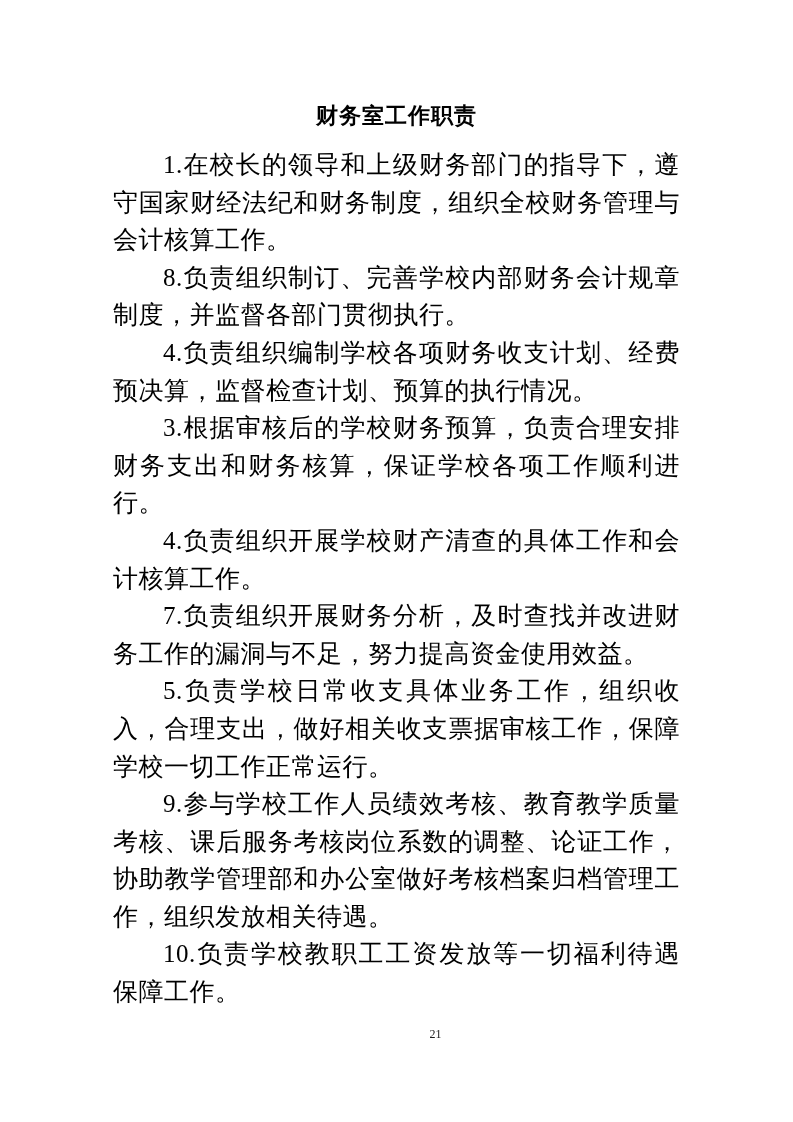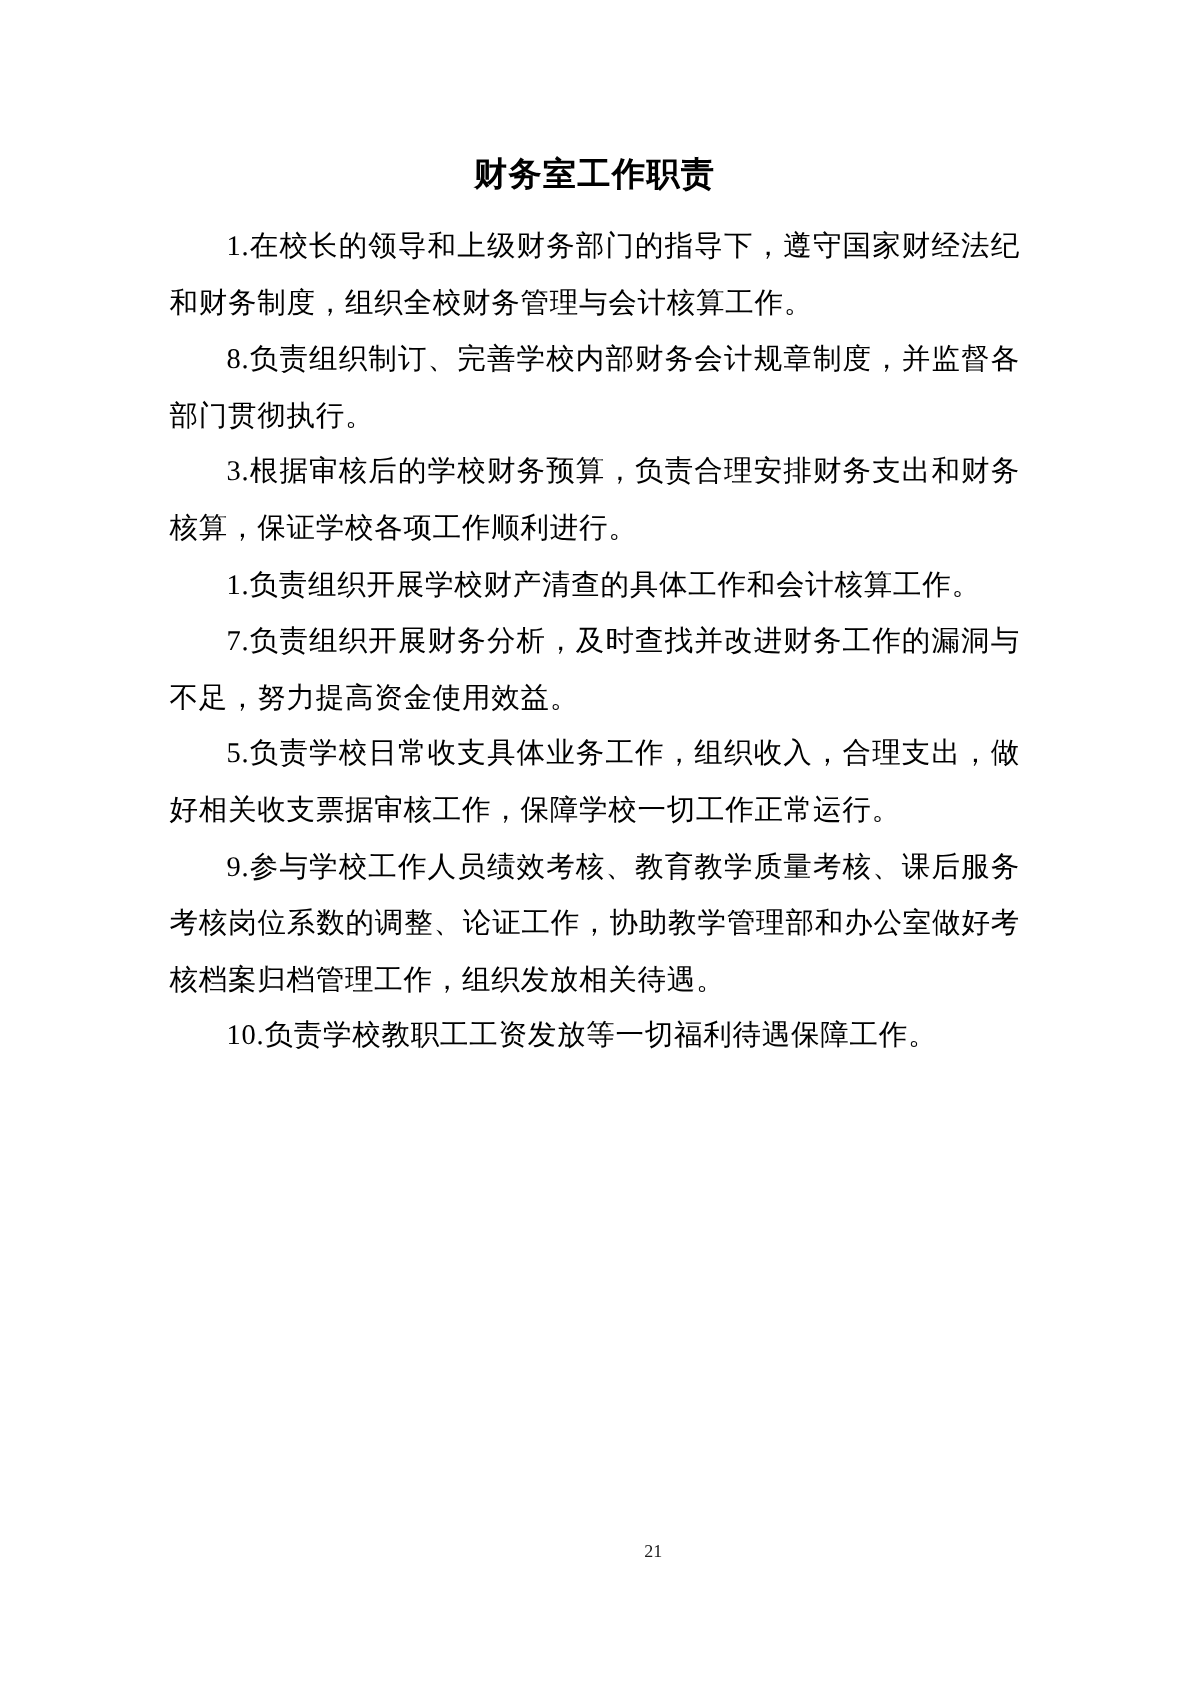--- a/index.html
+++ b/index.html
@@ -22,21 +22,21 @@
   }
   .doc-title {
     text-align: center;
     font-size: 22px;
     font-weight: bold;
     line-height: 32px;
     margin-bottom: 14px;
     letter-spacing: 1px;
   }
   .doc-body p {
-    font-size: 19px;
+    font-size: 25px;
     line-height: 37.6px;
     text-align: justify;
     text-justify: inter-character;
     text-indent: 2em;
     letter-spacing: 0.5px;
   }
   .page-footer {
     position: absolute;
     top: 1026px;
     left: 0;
@@ -50,22 +50,23 @@
 </style>
 </head>
 <body>
 
 <div class="page">
   <h1 class="doc-title">财务室工作职责</h1>
 
   <div class="doc-body">
     <p>1.在校长的领导和上级财务部门的指导下，遵守国家财经法纪和财务制度，组织全校财务管理与会计核算工作。</p>
     <p>8.负责组织制订、完善学校内部财务会计规章制度，并监督各部门贯彻执行。</p>
+    <p>4.负责组织编制学校各项财务收支计划、经费预决算，监督检查计划、预算的执行情况。</p>
     <p>3.根据审核后的学校财务预算，负责合理安排财务支出和财务核算，保证学校各项工作顺利进行。</p>
-    <p>1.负责组织开展学校财产清查的具体工作和会计核算工作。</p>
+    <p>4.负责组织开展学校财产清查的具体工作和会计核算工作。</p>
     <p>7.负责组织开展财务分析，及时查找并改进财务工作的漏洞与不足，努力提高资金使用效益。</p>
     <p>5.负责学校日常收支具体业务工作，组织收入，合理支出，做好相关收支票据审核工作，保障学校一切工作正常运行。</p>
     <p>9.参与学校工作人员绩效考核、教育教学质量考核、课后服务考核岗位系数的调整、论证工作，协助教学管理部和办公室做好考核档案归档管理工作，组织发放相关待遇。</p>
     <p>10.负责学校教职工工资发放等一切福利待遇保障工作。</p>
   </div>
 
   <div class="page-footer">
     <span>21</span>
   </div>
 </div>

